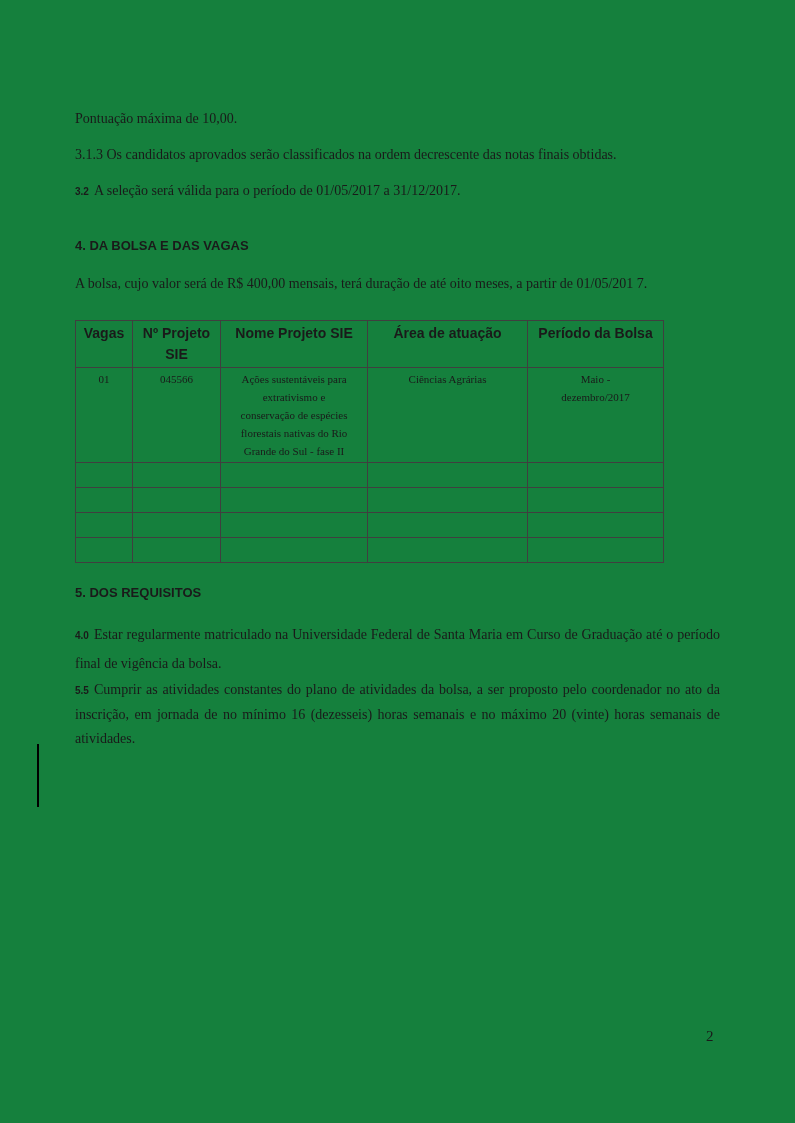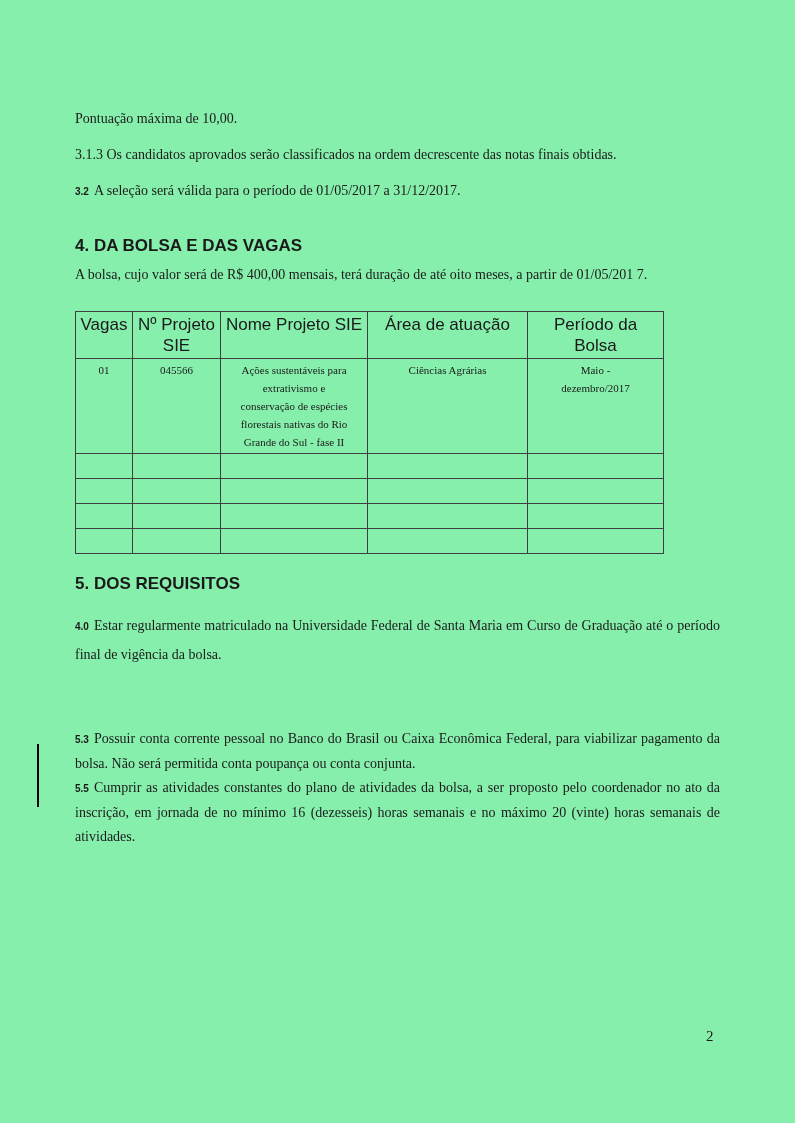--- a/index.html
+++ b/index.html
@@ -2,21 +2,21 @@
 <html lang="pt"><head>
 <meta charset="utf-8">
 <title>Edital - Página 2</title>
 <style>
   * { margin: 0; padding: 0; box-sizing: border-box; }
   html, body { background: #ffffff; }
   .page {
     position: relative;
     width: 795px;
     height: 1123px;
-    background: #86efac;
+    background: #15803d;
     color: #1a1a1a;
     font-family: "Liberation Serif", "DejaVu Serif", serif;
     font-size: 14px;
     padding: 104px 75px 0 75px;
     overflow: hidden;
   }
   
   .para {
     line-height: 29px;
     margin-bottom: 7px;
@@ -25,49 +25,50 @@
   .item-num {
     font-family: "Liberation Sans", "DejaVu Sans", sans-serif;
     font-weight: bold;
     font-size: 10px;
     margin-right: 5px;
   }
   
   .heading {
     font-family: "Liberation Sans", "DejaVu Sans", sans-serif;
     font-weight: bold;
-    font-size: 17px;
+    font-size: 13px;
     line-height: 28px;
     text-align: left;
   }
   .heading-4 { margin-top: 26px; }
   .heading-5 { margin-top: 16px; }
   .intro-para {
+    margin-top: 9px;
     line-height: 29px;
     text-align: justify;
   }
   
   table.vagas {
     border-collapse: collapse;
     table-layout: fixed;
     width: 588px;
     margin-top: 22px;
     color: #1a1a1a;
   }
   table.vagas th, table.vagas td {
     border: 1px solid #3f3f3f;
     text-align: center;
     vertical-align: top;
     padding: 2px 4px;
     overflow: hidden;
   }
   table.vagas th {
     font-family: "Liberation Sans", "DejaVu Sans", sans-serif;
-    font-weight: normal;
-    font-size: 17px;
+    font-weight: bold;
+    font-size: 14px;
     line-height: 21px;
     height: 46px;
   }
   table.vagas td {
     font-family: "Liberation Serif", "DejaVu Serif", serif;
     font-size: 11px;
     line-height: 18px;
     white-space: pre-line;
   }
   tr.data-row { height: 92px; }
@@ -173,21 +174,20 @@
           <td></td>
       </tr>
     </tbody>
   </table>
 
   <h2 class="heading heading-5">5. DOS REQUISITOS</h2>
 
   <p class="req-item req-first"><span class="item-num">4.0</span><span>Estar regularmente matriculado na Universidade Federal de Santa Maria em Curso de Graduação até o período final de vigência da bolsa.</span></p>
 
 
-  <p class="req-item req-tight req-gap"><span class="item-num">5.3</span><span>Possuir conta corrente pessoal no Banco do Brasil ou Caixa Econômica Federal, para viabilizar pagamento da bolsa. Não será permitida conta poupança ou conta conjunta.</span></p>
 
 
   <p class="req-item req-tight"><span class="item-num">5.5</span><span>Cumprir as atividades constantes do plano de atividades da bolsa, a ser proposto pelo coordenador no ato da inscrição, em jornada de no mínimo 16 (dezesseis) horas semanais e no máximo 20 (vinte) horas semanais de atividades.</span></p>
 
   <div class="change-bar"></div>
 
   <div class="page-number">2</div>
 
 </div>
 

